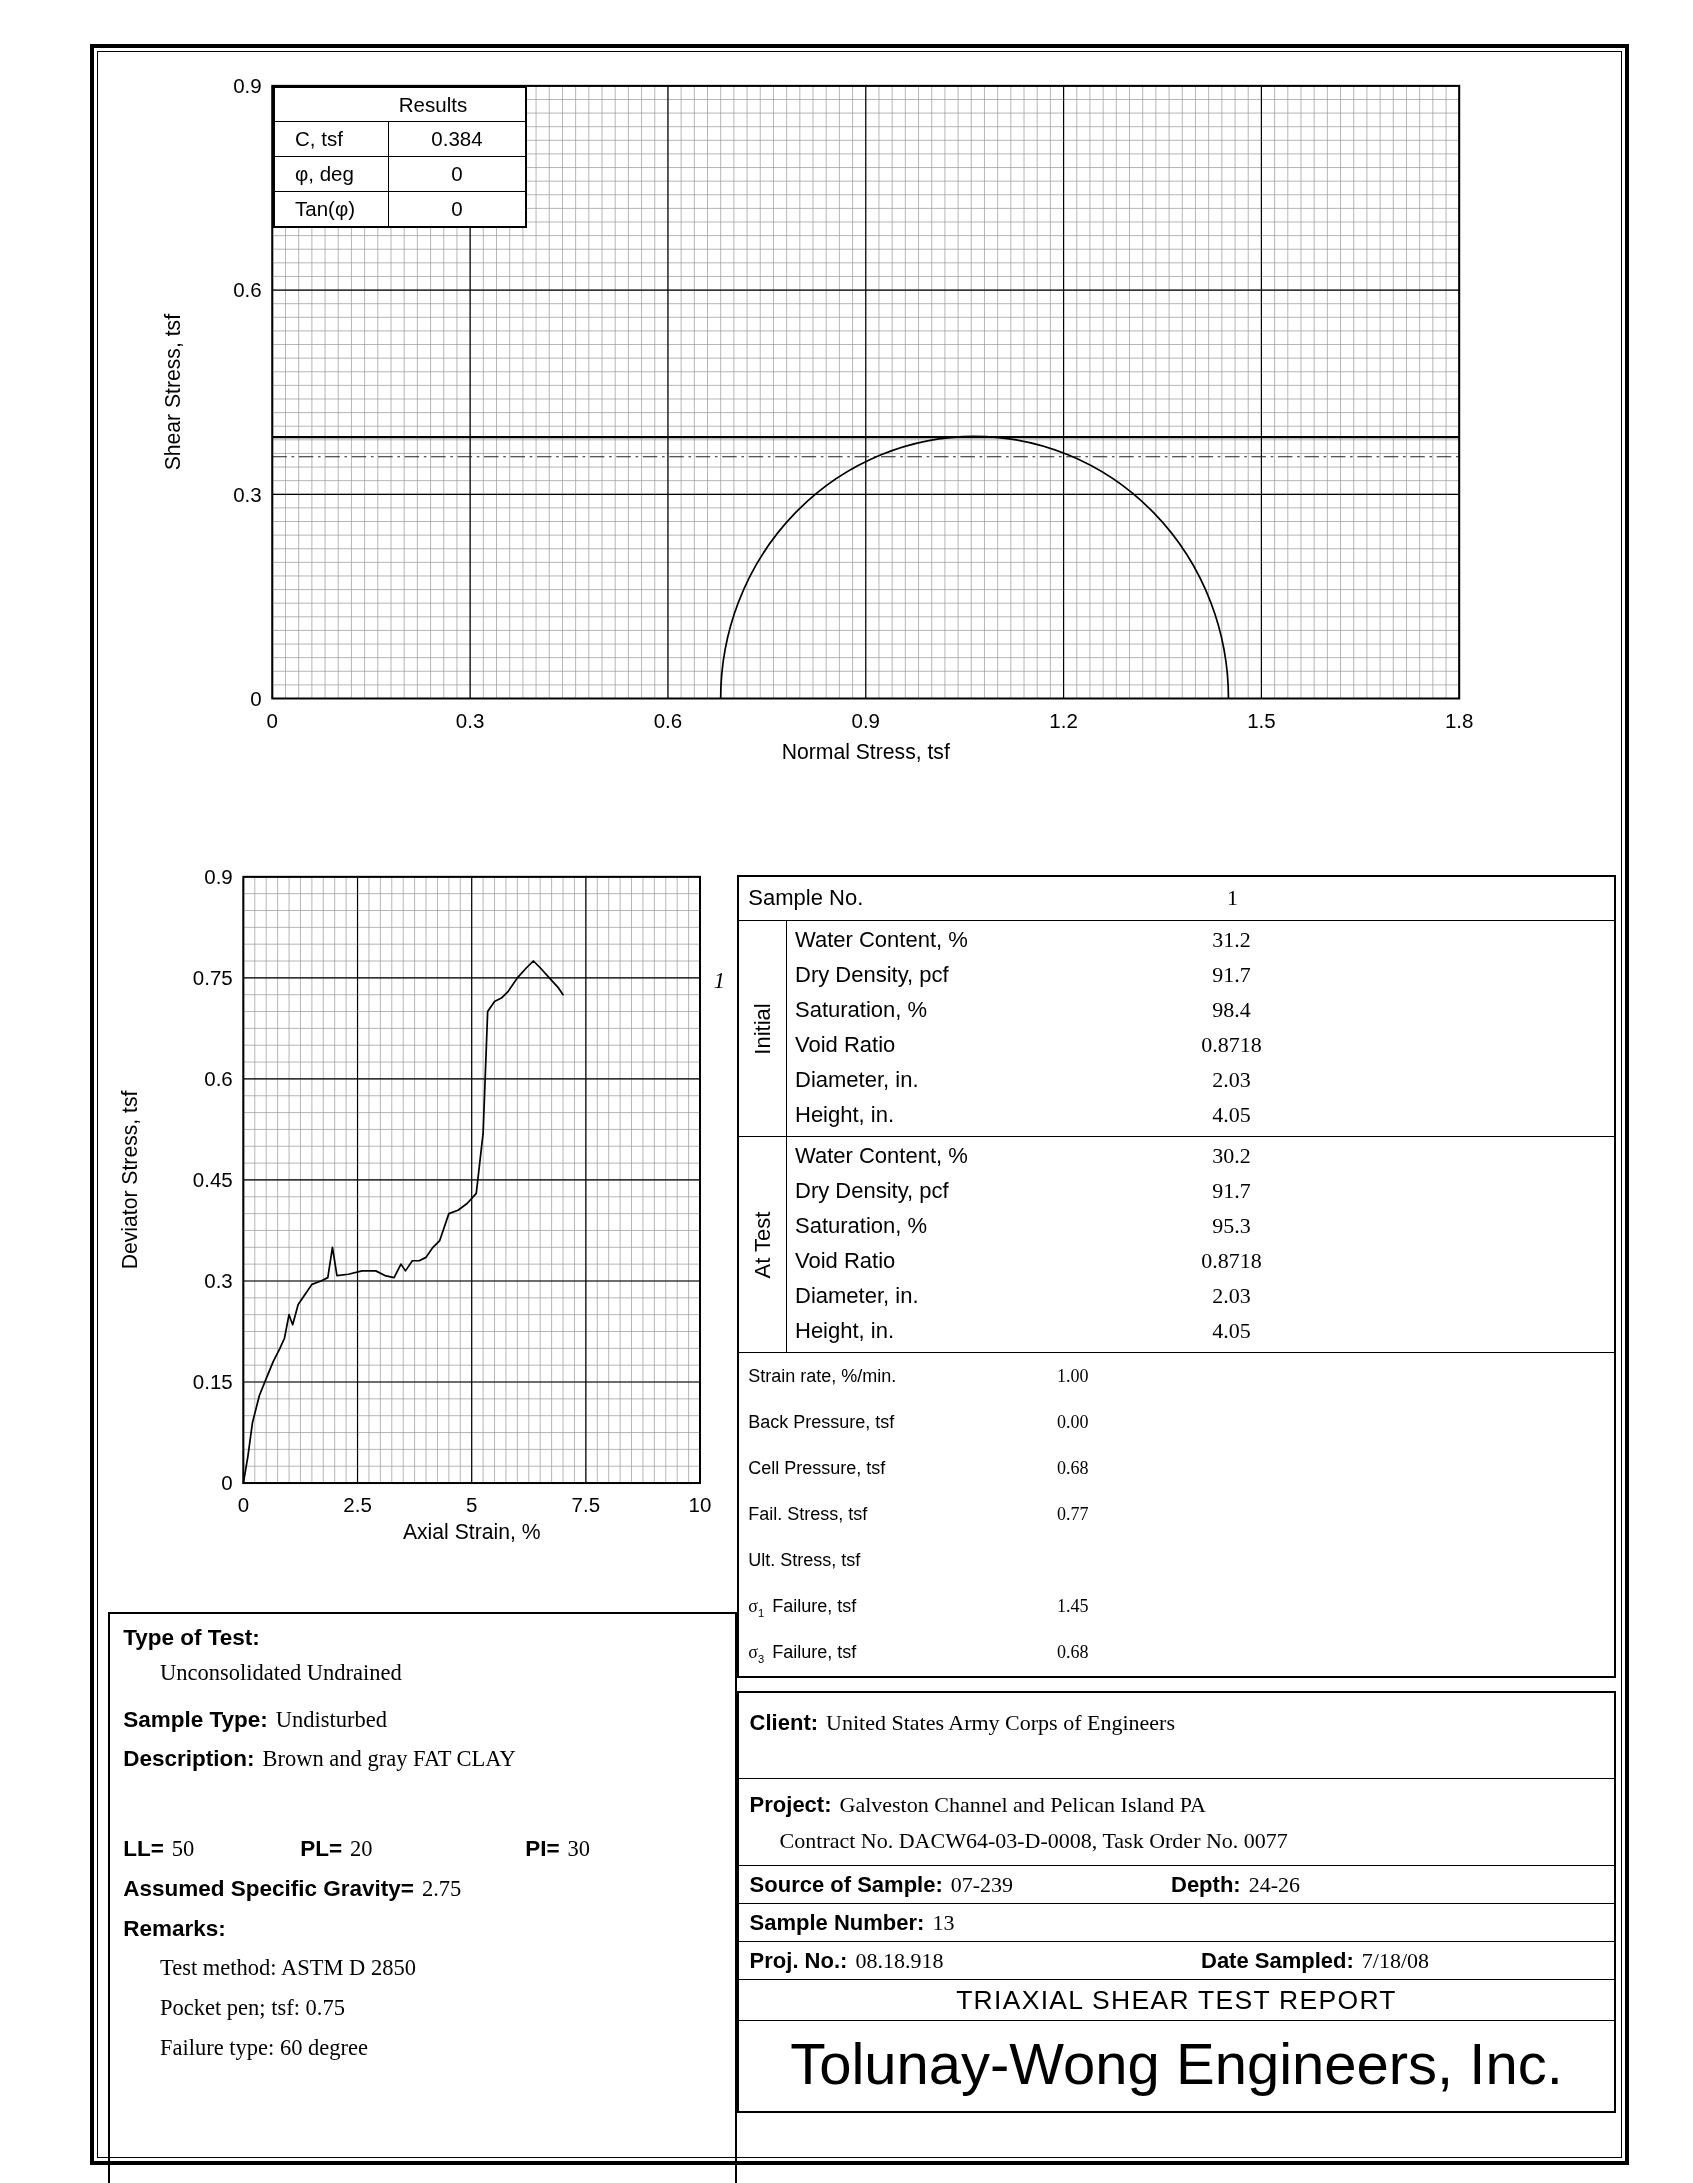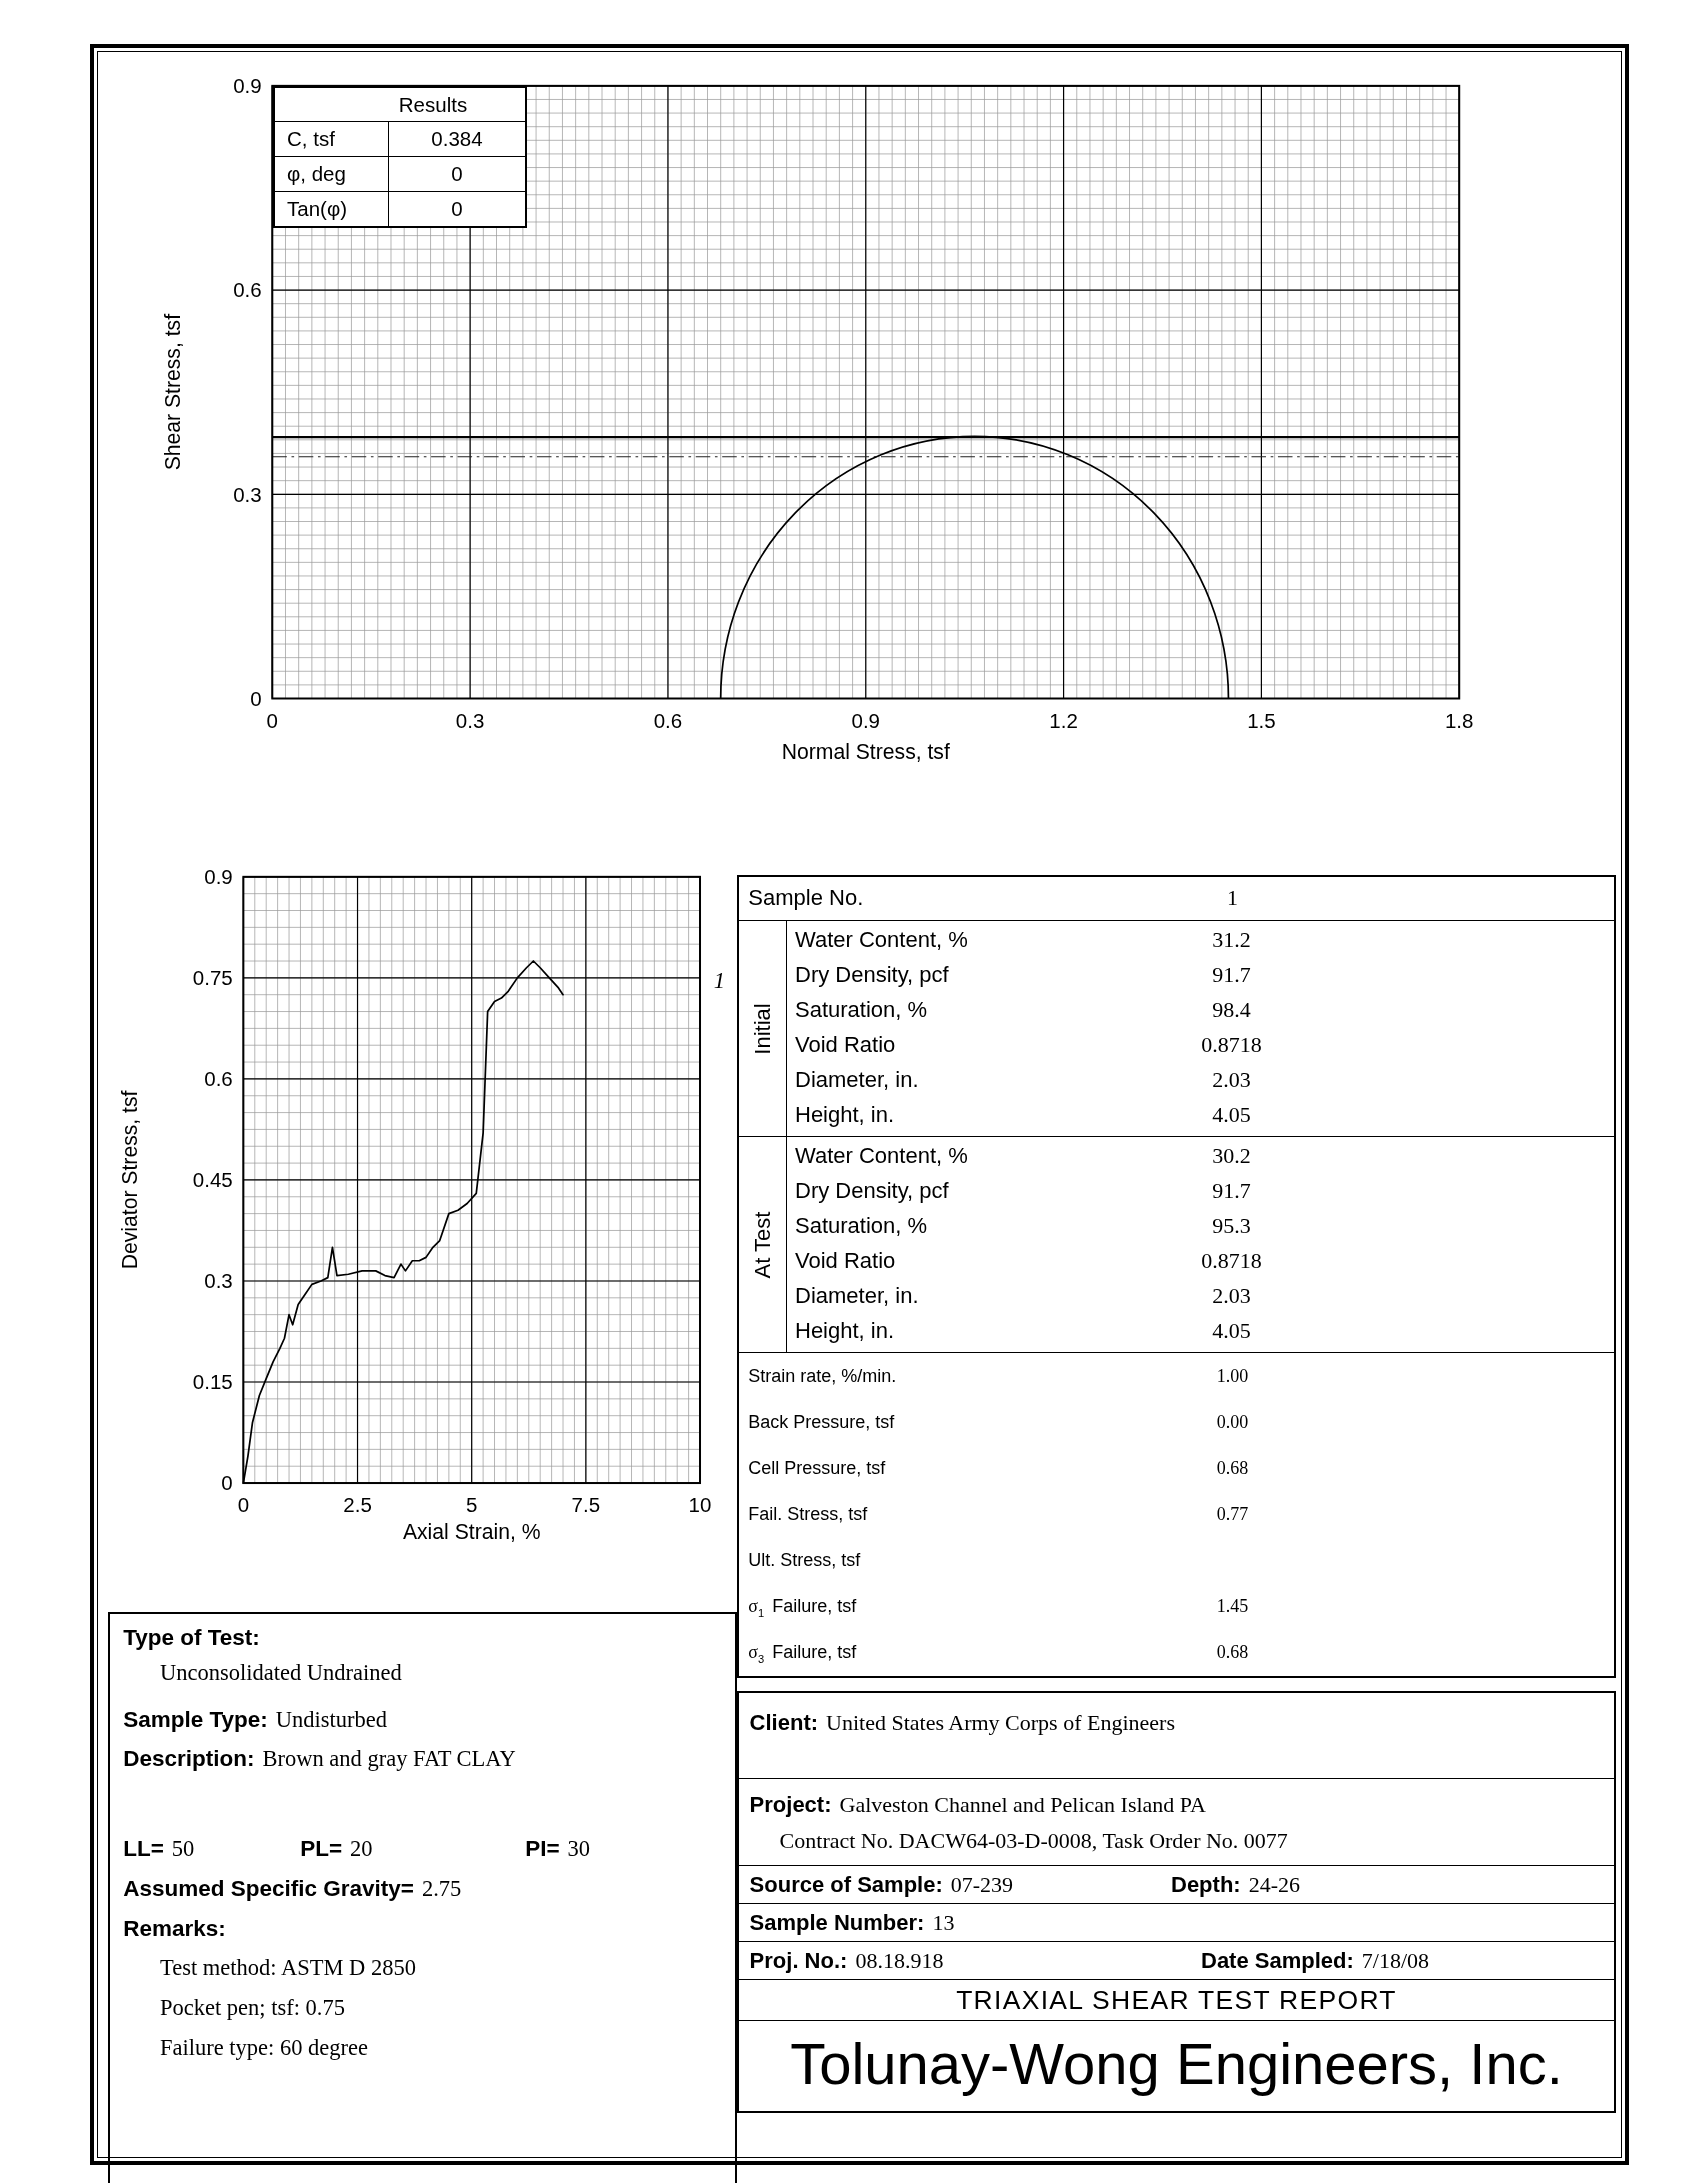--- a/index.html
+++ b/index.html
@@ -18,36 +18,36 @@
 
   
   .chart { position:absolute; z-index:1; }
   #mohr-chart   { left:132px; top:66px;  width:1363px; height:741px; }
   #strain-chart { left:99px; top:853px; width:662px; height:728px; }
 
   
   .results-table { position:absolute; left:273px; top:86px; width:254px; border:2px solid #000; background:#fff; font-size:20.5px; z-index:5; }
   .rt-header { height:33px; line-height:33px; text-align:center; padding-left:66px; }
   .rt-row { display:grid; grid-template-columns:114px 1fr; border-top:1.3px solid #000; height:35px; line-height:34px; }
-  .rt-row .lbl { padding-left:12px; border-right:1.3px solid #000; }
+  .rt-row .lbl { padding-left:20px; border-right:1.3px solid #000; }
   .rt-row .val { text-align:center; }
 
   
   .sample-table { position:absolute; left:737px; top:875px; width:879px; height:803px; border:2px solid #000; font-size:22px; z-index:2; background:transparent; }
   .st-samplerow { height:44px; border-bottom:1.3px solid #000; position:relative; line-height:41px; padding-left:9.3px; }
   .st-value { position:absolute; top:0; left:318px; width:351px; text-align:center; font-family:"Liberation Serif", serif; }
   .st-section { height:216px; border-bottom:1.3px solid #000; display:flex; }
   .st-rot { width:48px; border-right:1.3px solid #000; position:relative; }
   .st-rot span { position:absolute; left:50%; top:50%; transform:translate(-50%,-50%) rotate(-90deg); white-space:nowrap; }
   .st-props { flex:1; padding-top:1.3px; }
   .st-prop { position:relative; height:35px; line-height:35px; padding-left:8px; }
   .st-prop .vl { position:absolute; top:0; left:269px; width:351px; text-align:center; font-family:"Liberation Serif", serif; }
   .st-params { }
   .st-param { position:relative; height:46px; line-height:46px; padding-left:9.3px; font-size:18px; }
-  .st-param .vl { position:absolute; top:0; left:318px; width:351px; text-align:center; font-family:"Liberation Serif", serif; }
+  .st-param .vl { position:absolute; top:0; left:318px; width:351px; font-family:"Liberation Serif", serif; }
   .st-param .sym { font-family:"Liberation Serif", serif; }
   .st-param sub { font-size:0.62em; margin-right:8px; }
   .st-param sub:empty { display:none; margin:0; }
 
   
   .info-box { position:absolute; left:108px; top:1612px; width:629px; height:630px; border:2px solid #000; font-size:22.5px; z-index:2; }
   .ib-line { position:absolute; left:13.2px; right:9.3px; white-space:nowrap; }
   .ib-line .val { margin-left:8px;text-align:right; }
   .ib-ind { left:50px; }
   .ib-group { position:absolute; top:0; }

